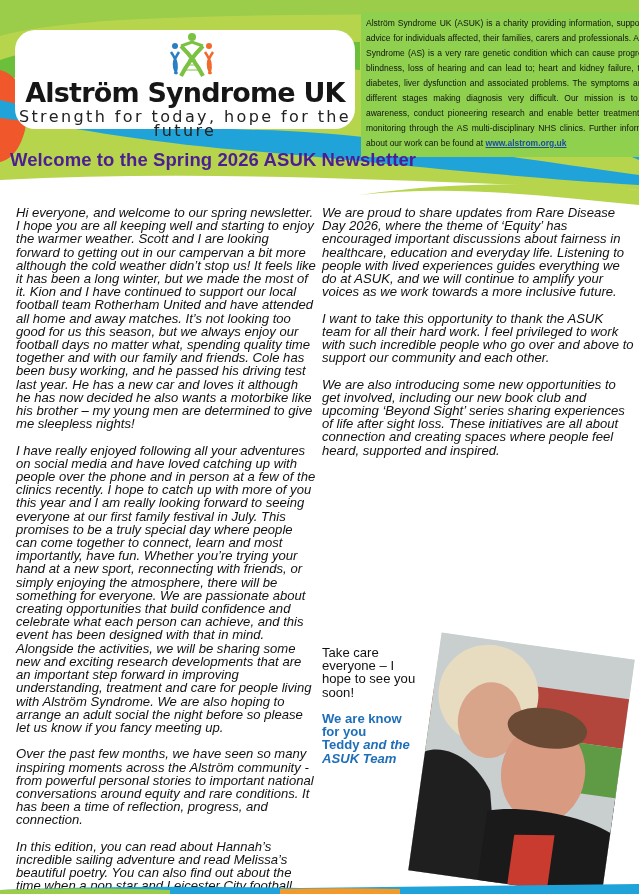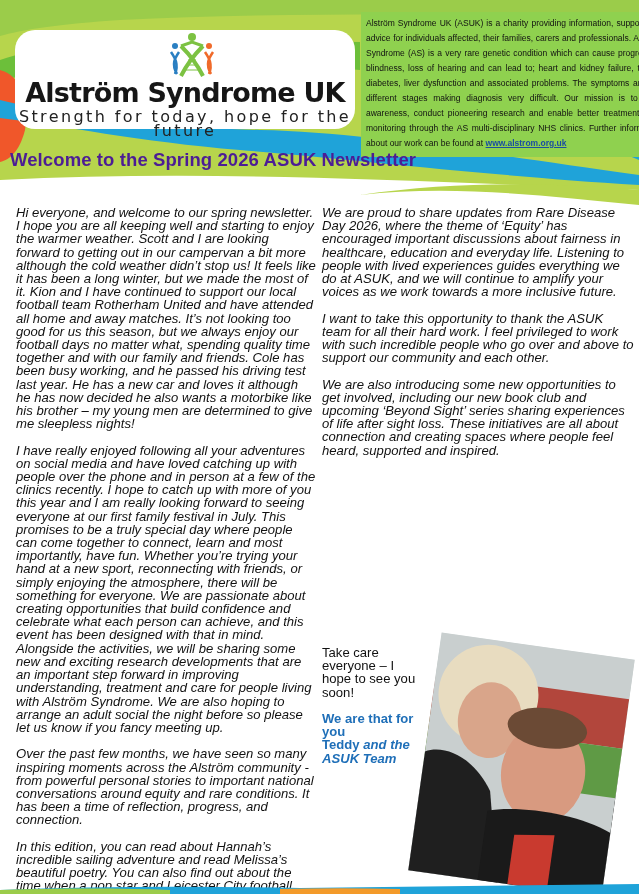--- a/index.html
+++ b/index.html
@@ -97,21 +97,21 @@
 
 <div class="col" id="col-right">
   <p>We are proud to share updates from Rare Disease Day 2026, where the theme of ‘Equity’ has encouraged important discussions about fairness in healthcare, education and everyday life. Listening to people with lived experiences guides everything we do at ASUK, and we will continue to amplify your voices as we work towards a more inclusive future.</p>
   <p>I want to take this opportunity to thank the ASUK team for all their hard work. I feel privileged to work with such incredible people who go over and above to support our community and each other.</p>
   <p>We are also introducing some new opportunities to get involved, including our new book club and upcoming ‘Beyond Sight’ series sharing experiences of life after sight loss. These initiatives are all about connection and creating spaces where people feel heard, supported and inspired.</p>
 </div>
 
 <div id="signoff">
   <p>Take care everyone – I hope to see you soon!</p>
   <p class="blue">
-    <span>We are that for you</span><br>
+    <span>We are know for you</span><br>
     <span>Teddy</span>
     <i>and the ASUK Team</i>
   </p>
 </div>
 
 <div id="photo">
   <svg width="195" height="240" viewBox="0 0 195 240">
     <rect x="0" y="0" width="195" height="240" fill="#c9cfcf"></rect>
     <rect x="100" y="40" width="95" height="50" fill="#b2463c"></rect>
     <rect x="100" y="90" width="95" height="50" fill="#5f9a45"></rect>

